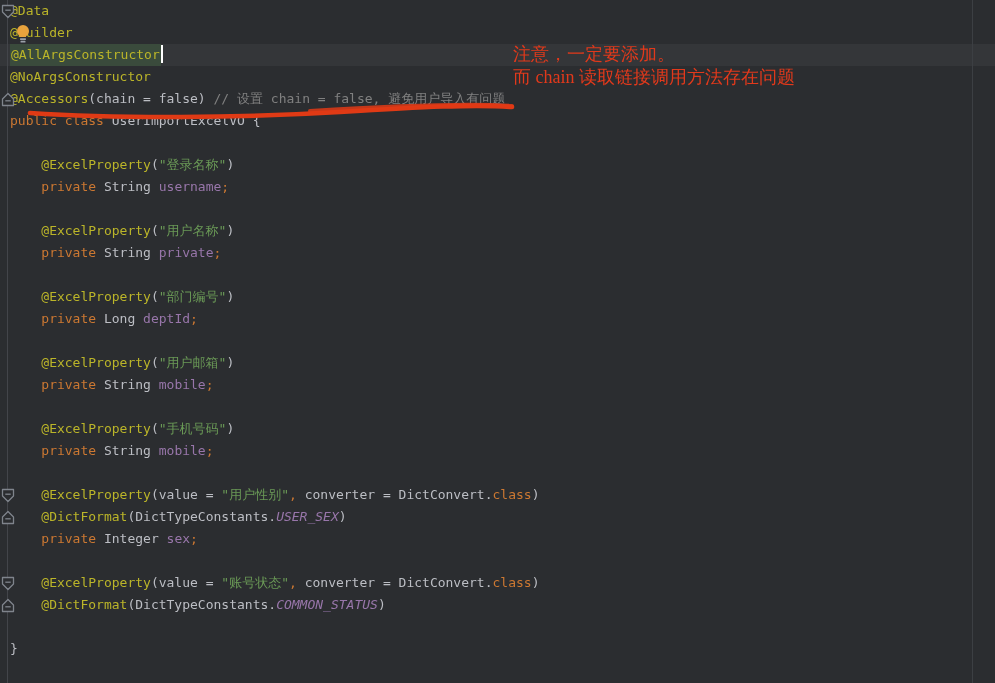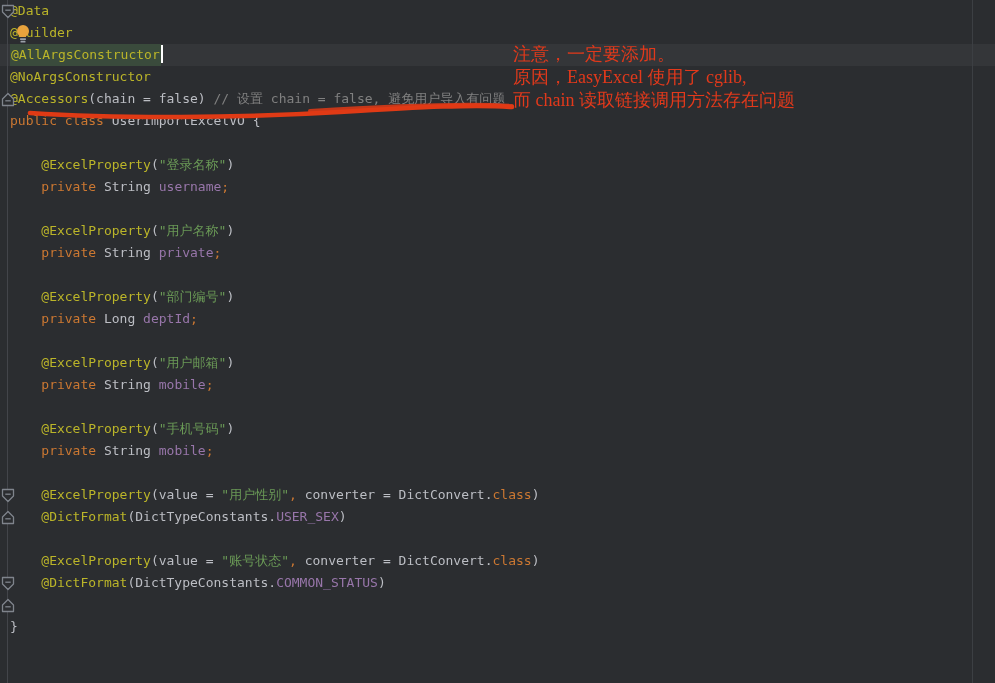--- a/index.html
+++ b/index.html
@@ -21,21 +21,21 @@
   .line { height:22px; line-height:22px; white-space:pre; padding-left:10px; color:var(--txt); }
 
   .tk-ann   { color:var(--ann); }
   .tk-annhl { color:var(--ann); background:var(--idHl); padding:3px 1px 4px 1px; }
   .tk-kw    { color:var(--kw); }
   .tk-txt, .tk-ws { color:var(--txt);text-align:right; }
   .tk-str   { color:var(--str); }
   .tk-field { color:var(--field);text-align:center; }
   .tk-punc  { color:var(--punc); }
   .tk-cmt   { color:var(--cmt); }
-  .tk-const { color:var(--field); }
+  .tk-const { color:var(--field); font-style:italic; }
 
   .caret { display:inline-block; width:2px; height:18px; background:var(--caretCol); vertical-align:-4px; }
 
   .fold-icon { position:absolute; left:1px; width:14px; height:15px; z-index:4; color:var(--gutterIcon); cursor:pointer; }
   .fold-icon svg { display:block; }
 
   #bulb { position:absolute; left:15px; top:24px; width:16px; height:20px; z-index:5; cursor:pointer; }
 
   #marker-underline { position:absolute; left:20px; top:100px; width:505px; height:24px; z-index:6; pointer-events:none; }
 
@@ -72,20 +72,21 @@
       <div class="line"><span class="tk-ws">    </span><span class="tk-kw">private</span><span class="tk-txt"> Long </span><span class="tk-field">deptId</span><span class="tk-punc">;</span></div>
       <div class="line"></div>
       <div class="line"><span class="tk-ws">    </span><span class="tk-ann">@ExcelProperty</span><span class="tk-txt">(</span><span class="tk-str">"用户邮箱"</span><span class="tk-txt">)</span></div>
       <div class="line"><span class="tk-ws">    </span><span class="tk-kw">private</span><span class="tk-txt"> String </span><span class="tk-field">mobile</span><span class="tk-punc">;</span></div>
       <div class="line"></div>
       <div class="line"><span class="tk-ws">    </span><span class="tk-ann">@ExcelProperty</span><span class="tk-txt">(</span><span class="tk-str">"手机号码"</span><span class="tk-txt">)</span></div>
       <div class="line"><span class="tk-ws">    </span><span class="tk-kw">private</span><span class="tk-txt"> String </span><span class="tk-field">mobile</span><span class="tk-punc">;</span></div>
       <div class="line"></div>
       <div class="line"><span class="tk-ws">    </span><span class="tk-ann">@ExcelProperty</span><span class="tk-txt">(value = </span><span class="tk-str">"用户性别"</span><span class="tk-punc">,</span><span class="tk-txt"> converter = DictConvert.</span><span class="tk-kw">class</span><span class="tk-txt">)</span></div>
       <div class="line"><span class="tk-ws">    </span><span class="tk-ann">@DictFormat</span><span class="tk-txt">(DictTypeConstants.</span><span class="tk-const">USER_SEX</span><span class="tk-txt">)</span></div>
+      <div class="line"><span class="tk-ws">    </span><span class="tk-kw">private</span><span class="tk-txt"> Integer </span><span class="tk-field">sex</span><span class="tk-punc">;</span></div>
       <div class="line"></div>
       <div class="line"><span class="tk-ws">    </span><span class="tk-ann">@ExcelProperty</span><span class="tk-txt">(value = </span><span class="tk-str">"账号状态"</span><span class="tk-punc">,</span><span class="tk-txt"> converter = DictConvert.</span><span class="tk-kw">class</span><span class="tk-txt">)</span></div>
       <div class="line"><span class="tk-ws">    </span><span class="tk-ann">@DictFormat</span><span class="tk-txt">(DictTypeConstants.</span><span class="tk-const">COMMON_STATUS</span><span class="tk-txt">)</span></div>
       <div class="line"></div>
       <div class="line"><span class="tk-txt">}</span></div>
     </div>
 
   <div id="gutter-icons">
       <div class="fold-icon" style="top: 3.5px;">
         <svg width="14" height="15" viewBox="0 0 14 15">
@@ -133,17 +134,16 @@
     </svg>
   </div>
 
   <svg id="marker-underline" viewBox="0 0 505 24">
     <path d="M10 13 C100 19 220 18 320 12 C400 7 455 4 492 7" fill="none" stroke="#e03a15" stroke-width="4.6" stroke-linecap="round"></path>
     <path d="M290 11 C370 6 450 3 492 6" fill="none" stroke="#e03a15" stroke-width="4" stroke-linecap="round" opacity="0.85"></path>
   </svg>
 
   <div id="note-overlay">
     <div>注意，一定要添加。</div>
-    <div>原因，EasyExcel 使用了 cglib,</div>
     <div>而 chain 读取链接调用方法存在问题</div>
   </div>
 
 </div>
 
 </body></html>

